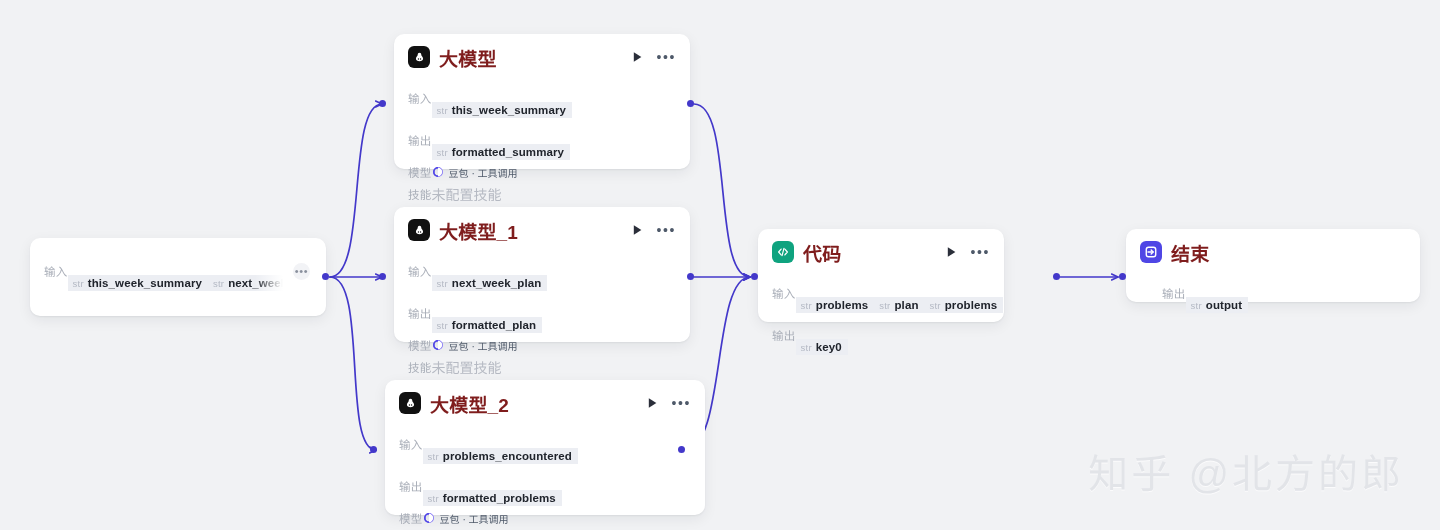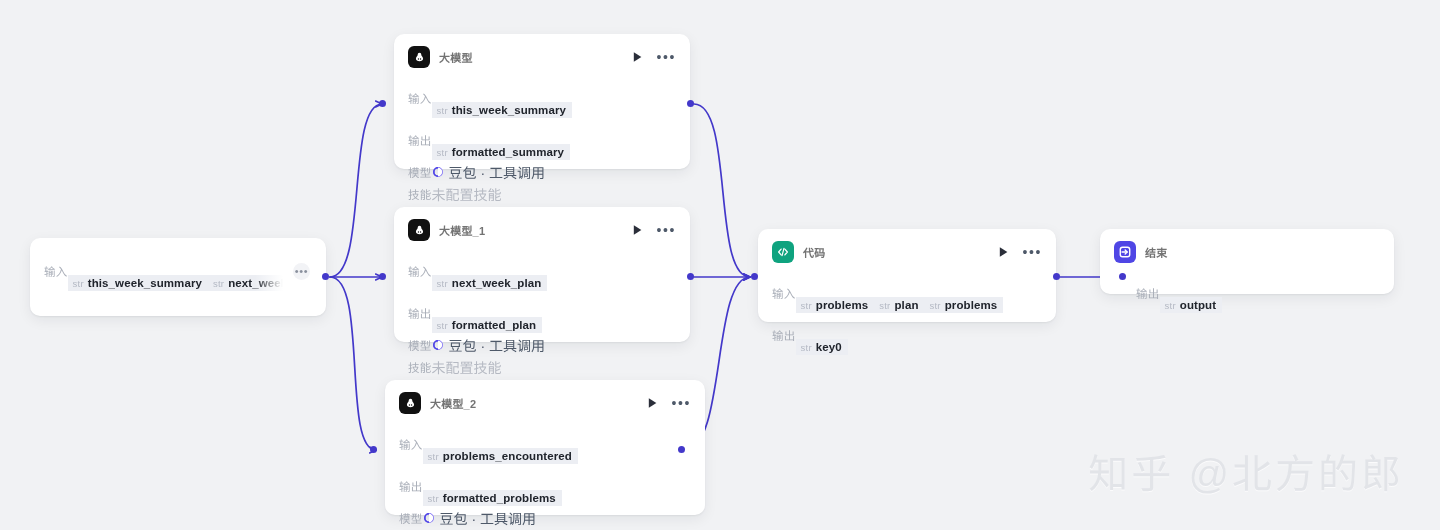--- a/index.html
+++ b/index.html
@@ -59,23 +59,23 @@
     height: 22px;
     border-radius: 6px;
     flex: 0 0 22px;
     display: flex;
     align-items: center;
     justify-content: center;
   }
   .node-icon svg { display: block; }
 
   .node-title {
-    font-size: 11px;
+    font-size: 19px;
     font-weight: 700;
-    color: #737373;
+    color: #7f1d1d;
     letter-spacing: .2px;
     white-space: nowrap;
     flex: 1 1 auto;
   }
 
   .head-actions {
     display: flex;
     align-items: center;
     gap: 12px;
     flex: 0 0 auto;
@@ -127,21 +127,21 @@
     font-weight: 400;
     letter-spacing: .2px;
   }
   .chip .v {
     font-size: 11.5px;
     color: #20242c;
     font-weight: 600;
     letter-spacing: .1px;
   }
   .row-plain {
-    font-size: 14px;
+    font-size: 10px;
     color: #4e5969;
     white-space: nowrap;
   }
   .row-muted {
     font-size: 14px;
     color: #b6bac3;
     white-space: nowrap;
   }
   .model-line {
     display: flex;
@@ -157,22 +157,22 @@
     border-radius: 50%;
     background: #4338ca;
     z-index: 4;
   }
 
   
   #node-start   { left: 30px;  top: 238px; width: 296px; height: 78px; padding-bottom: 10px; }
   #node-llm0    { left: 394px; top: 34px;  width: 296px; height: 135px; }
   #node-llm1    { left: 394px; top: 207px; width: 296px; height: 135px; }
   #node-llm2    { left: 385px; top: 380px; width: 320px; height: 135px; }
-  #node-code    { left: 758px; top: 229px; width: 298px; height: 93px; }
-  #node-end     { left: 1100px;top: 229px; width: 294px; height: 65px; }
+  #node-code    { left: 758px; top: 229px; width: 246px; height: 93px; }
+  #node-end     { left: 1126px;top: 229px; width: 294px; height: 73px; }
 
   
   #node-start .rows { position: relative; overflow: hidden; }
   #node-start .row { padding-right: 2px; }
   .chip-fade {
     position: relative;
     overflow: hidden;
     max-width: 86px;
   }
   .chip-fade::after {

